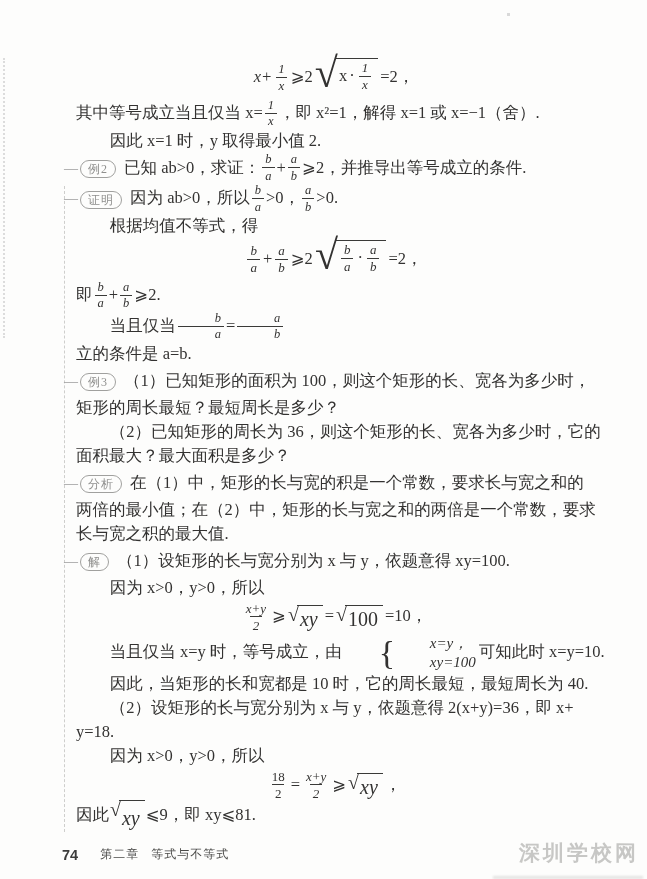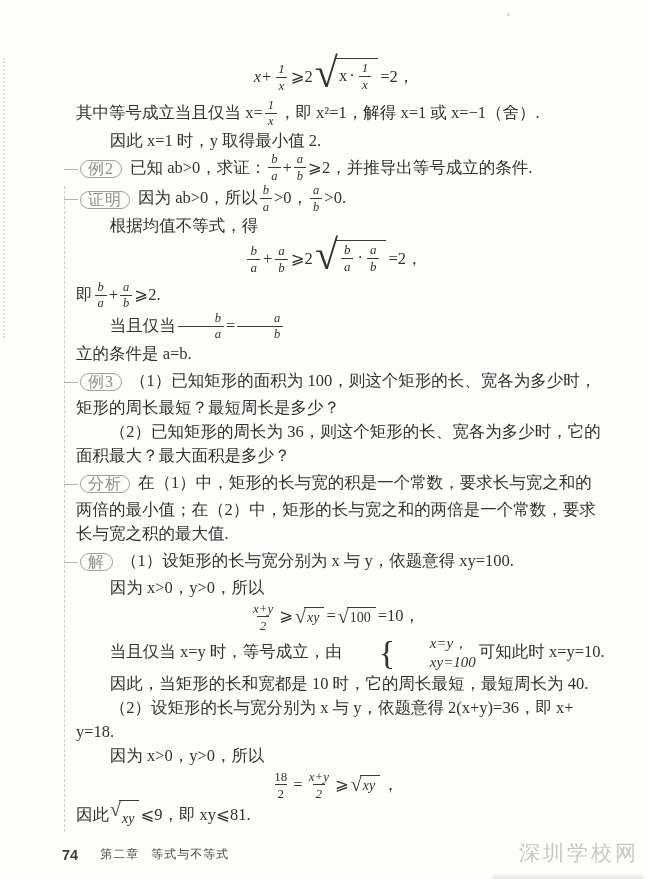--- a/index.html
+++ b/index.html
@@ -22,56 +22,56 @@
   .content { position:absolute; left:64px; top:56px; width:540px;
     font-size:16.5px; line-height:24px; }
   .content p { margin:0; padding-left:12px; white-space:nowrap; }
   .ind { text-indent:2.05em; }
   .frow { line-height:29px; }      
   .labrow { line-height:29px; padding-left:0 !important; }
 
   
   .dash { color:#9a9a9a; letter-spacing:-1px; margin-right:3px; font-size:14px; }
   .label { display:inline-block; vertical-align:middle; height:18px; line-height:16px;
-    border:1px solid #a0a09e; border-radius:9px; padding:0 7px; font-size:16px;
+    border:1px solid #a0a09e; border-radius:9px; padding:0 7px; font-size:12px;
     color:#8f8f8d; letter-spacing:1px; filter:blur(0.5px); margin-right:8px; }
 
   
   .mi { font-style:normal; }
   .frac { display:inline-flex; flex-direction:column; align-items:center;
     vertical-align:middle; line-height:1; font-style:italic; font-size:12.5px;
     margin:0 2px; position:relative; top:-1px; }
   .frac .num { padding:0 3px 1.5px; }
   .frac .den { border-top:1.2px solid #3a3a38; padding:1.5px 3px 0; }
   .eq { text-align:center; line-height:1; margin:5px 0 4px; padding-left:0 !important; }
   .eq .row { display:inline-flex; align-items:center; gap:1px; }
   .eq .frac { font-size:13px; top:0; }
   .sqrt { display:inline-flex; align-items:flex-start; vertical-align:middle; margin:0 1px; }
   .sqrt .sign { line-height:1; font-style:normal; margin-right:-2px; }
   .sqrt .bar { border-top:1.3px solid #3a3a38; display:inline-flex; align-items:center;
     gap:2px; padding:2px 5px 0 3px; font-style:italic; }
   .sqrt.small .sign { font-size:20px; transform:translateY(-1px); }
-  .sqrt.small .bar { font-size:14px; padding-top:3px; }
+  .sqrt.small .bar { font-size:20px; padding-top:3px; }
   .sqrt.tall { align-items:flex-start; }
   .sqrt.tall .sign { font-size:42px; transform:translateY(-4px); }
   .sqrt.tall .bar { margin-top:2px; min-height:32px; }
   .sys { display:inline-flex; align-items:center; vertical-align:middle; margin:0 3px; }
   .sys .brace { font-size:34px; font-weight:400; line-height:1; color:#333231; margin-right:1px; }
   .sys .stack { display:inline-flex; flex-direction:column; font-size:15px; line-height:19px;
     font-style:italic; align-items:flex-start;justify-content:flex-end; }
 
   
   .footer { position:absolute; left:62px; bottom:16px; display:flex; align-items:flex-end; }
   .pageno { font-family:"Liberation Sans","DejaVu Sans",sans-serif; font-weight:bold;
     font-size:14.5px; color:#3b3b3a; margin-right:22px; }
   .chap { font-size:12px; color:#4a4a48; letter-spacing:1px; }
   .chap .sep { display:inline-block; width:12px; }
 
   .watermark { position:absolute; right:8px; bottom:12px; font-size:21px;
-    color:#c7c7c5; letter-spacing:3px; filter:blur(0.3px); }
+    color:#c7c7c5; letter-spacing:3px; filter:blur(0.3px);font-weight:bold; }
 </style>
 </head>
 <body>
 
 <div class="page">
 
   <div class="edge-dots"></div>
   <div class="corner-dot"></div>
   <div class="vrule"></div>
 

